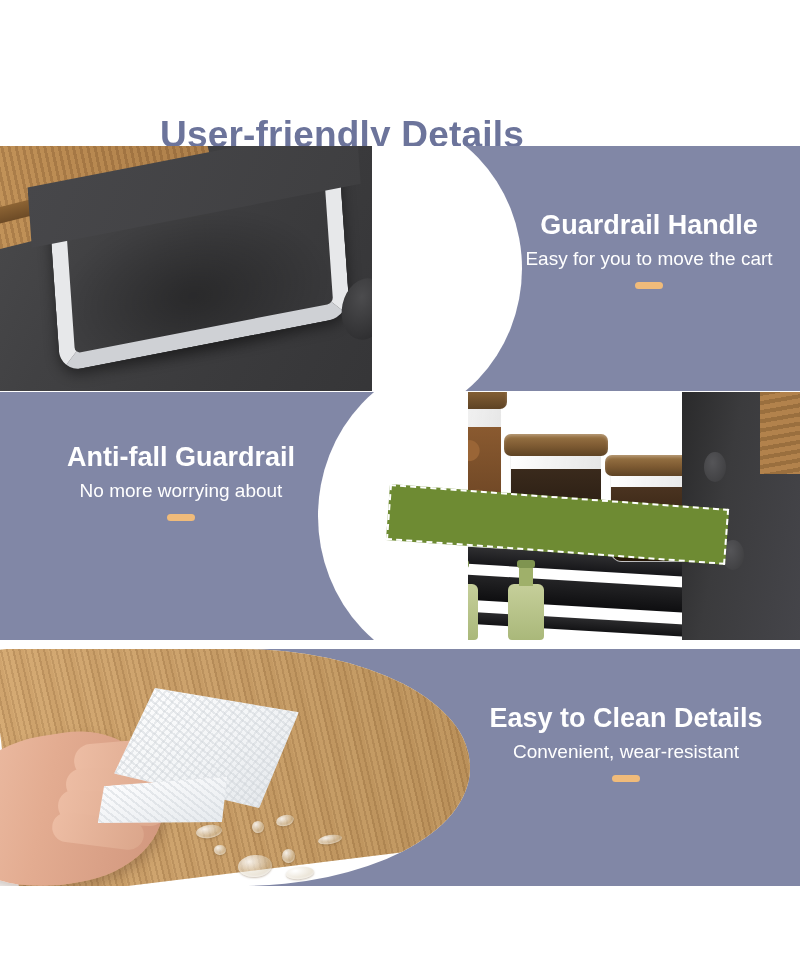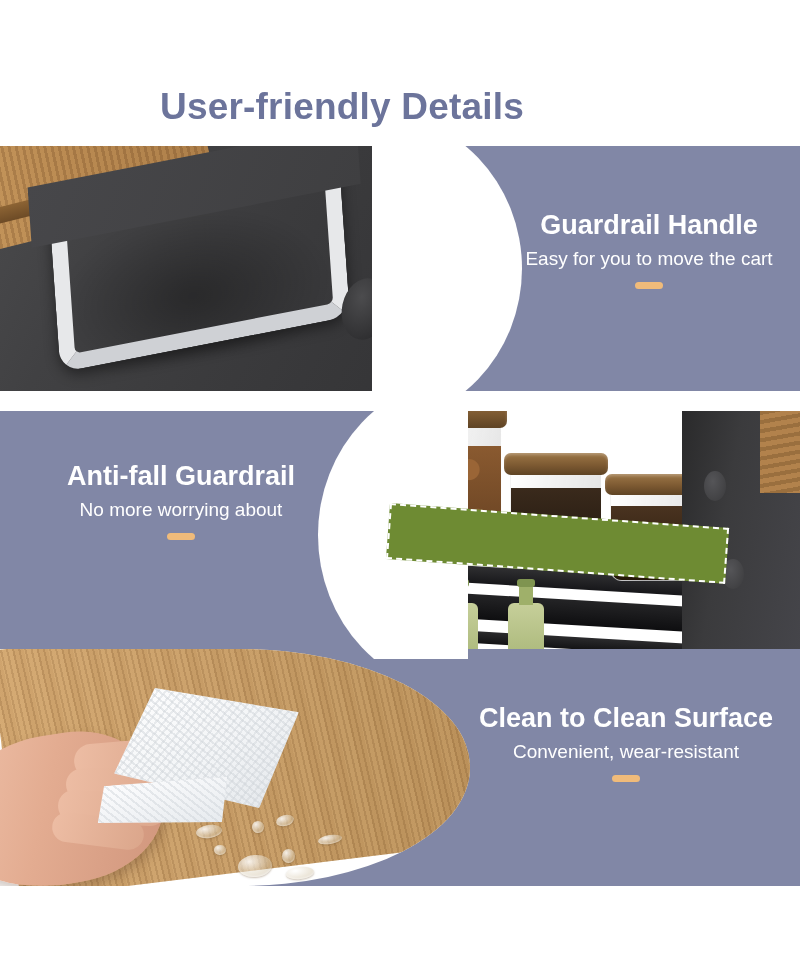--- a/index.html
+++ b/index.html
@@ -1,30 +1,30 @@
 <!DOCTYPE html>
 <html><head>
 <meta charset="utf-8">
 <style>
   * { margin:0; padding:0; box-sizing:border-box; }
   html,body{ width:800px; height:977px; background:#ffffff; }
   body{ font-family:"Liberation Sans", sans-serif; overflow:hidden; position:relative; }
 
   
   .page-title{
-    position:absolute; left:0; top:83px; width:684px;
+    position:absolute; left:0; top:111px; width:684px;
     text-align:center; color:#6c749b;
     font-size:37px; font-weight:bold; letter-spacing:.2px;
     line-height:48px;
   }
 
   
   .row{ position:absolute; left:0; width:800px; overflow:hidden; background:#ffffff; }
   #row1{ top:146px;  height:245px; }
-  #row2{ top:411px;  height:248px; }
+  #row2{ top:392px;  height:248px; }
   #row3{ top:649px;  height:237px; }
 
   .photo{ position:absolute; top:0; height:100%; overflow:hidden; }
   .textpane{ position:absolute; top:0; height:100%; background:#8187a6; }
 
   
   #row1 .photo{ left:0; width:430px; }
   #row1 .textpane{ right:0; width:390px; }
   
   .lens-right{
@@ -385,21 +385,21 @@
 
     <div class="guardrail"></div>
   </div>
 </div>
 
 <div class="row" id="row3">
 
   <div class="textpane">
     <div class="tblock">
       <div class="inner">
-        <div class="head">Clean to Clean Surface</div>
+        <div class="head">Easy to Clean Details</div>
         <div class="sub">Convenient, wear-resistant</div>
         <div class="pill"></div>
       </div>
     </div>
   </div>
 
   <div class="photo">
     <div class="p3-bg"></div>
     <div class="p3-wood"></div>
     <div class="drop d1"></div>

